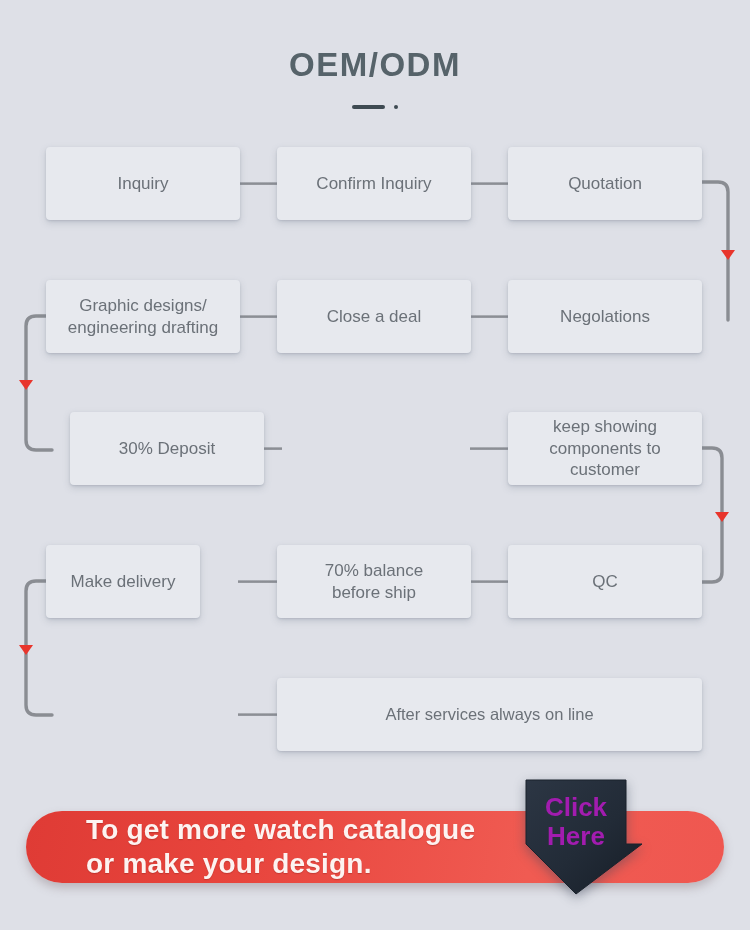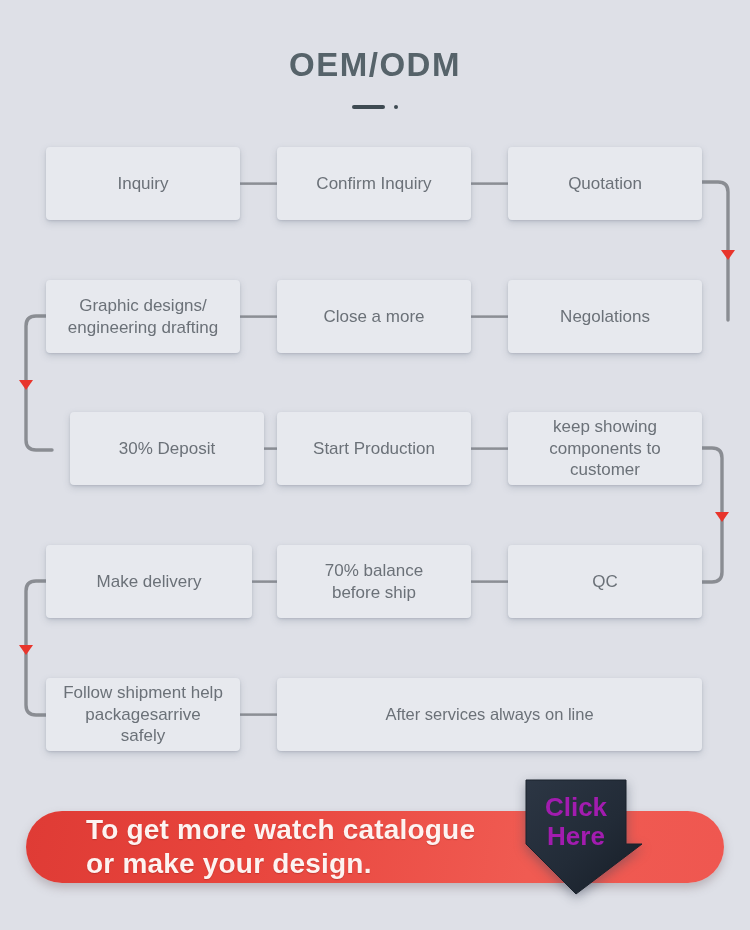--- a/index.html
+++ b/index.html
@@ -135,36 +135,33 @@
   </div>
 
   <div class="hline" style="left:238px;top:713px;width:44px;"></div>
 
   <div class="box" style="left:46px;top:147px;width:194px;height:73px;">Inquiry</div>
   <div class="box" style="left:277px;top:147px;width:194px;height:73px;">Confirm Inquiry</div>
   <div class="box" style="left:46px;top:280px;width:194px;height:73px;">Graphic designs/
 engineering drafting</div>
 
   <div class="box" style="left:508px;top:147px;width:194px;height:73px;">Quotation</div>
-  <div class="box" style="left:277px;top:280px;width:194px;height:73px;">Close a more</div>
+  <div class="box" style="left:277px;top:280px;width:194px;height:73px;">Close a deal</div>
   <div class="box" style="left:508px;top:280px;width:194px;height:73px;">Negolations</div>
 
   <div class="box" style="left:46px;top:412px;width:194px;height:73px;margin-left:24px;">30% Deposit</div>
-  <div class="box" style="left:277px;top:412px;width:194px;height:73px;">Start Production</div>
   <div class="box" style="left:508px;top:412px;width:194px;height:73px;">keep showing
 components to
 customer</div>
 
-  <div class="box" style="left:46px;top:545px;width:206px;height:73px;">Make delivery</div>
+  <div class="box" style="left:46px;top:545px;width:154px;height:73px;">Make delivery</div>
   <div class="box" style="left:277px;top:545px;width:194px;height:73px;">70% balance
 before ship</div>
   <div class="box" style="left:508px;top:545px;width:194px;height:73px;">QC</div>
 
-  <div class="box" style="left:46px;top:678px;width:194px;height:73px;">Follow shipment help
-packagesarrive safely</div>
   <div class="box wide-text" style="left:277px;top:678px;width:425px;height:73px;">After services always on line</div>
 
   <div class="cta"></div>
   <div class="cta-text">To get more watch catalogue
 or make your design.</div>
 
   <div class="arrow-wrap">
     <svg width="120" height="120" viewBox="0 0 120 120">
       <defs>
         <linearGradient id="agrad" x1="0" y1="0" x2="1" y2="1">

